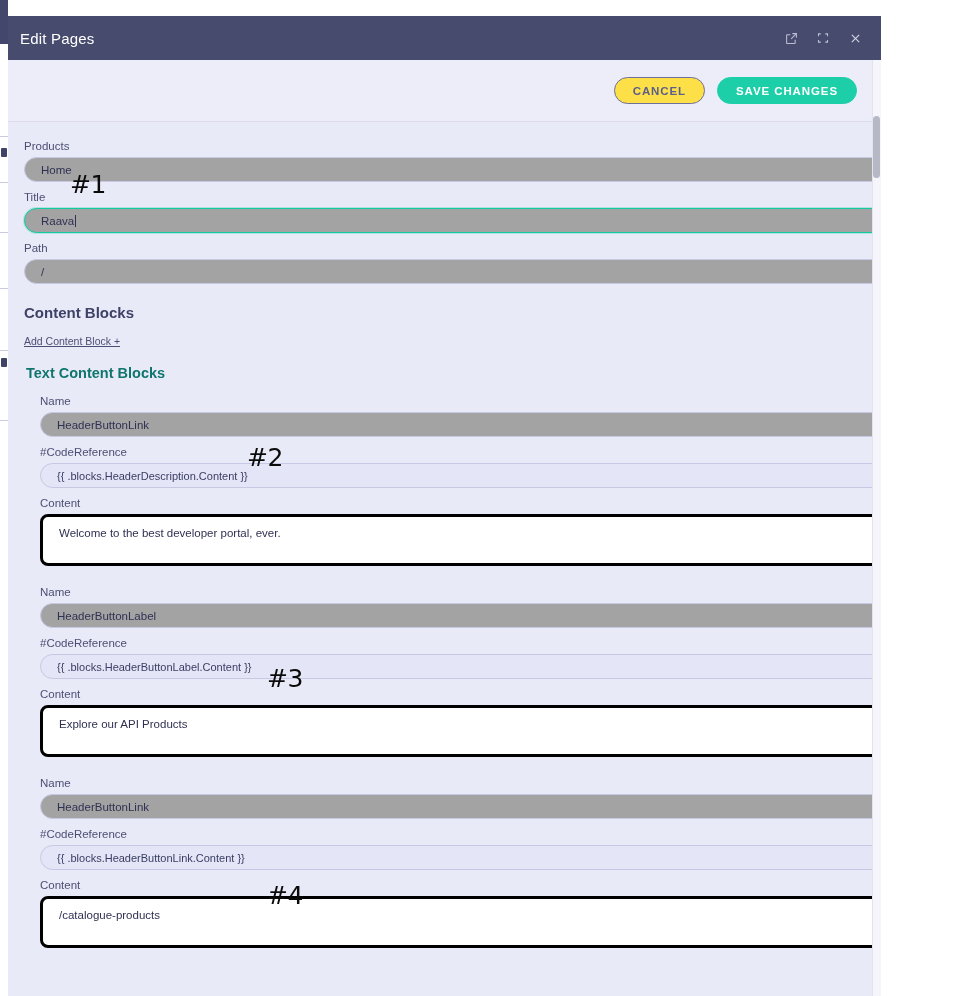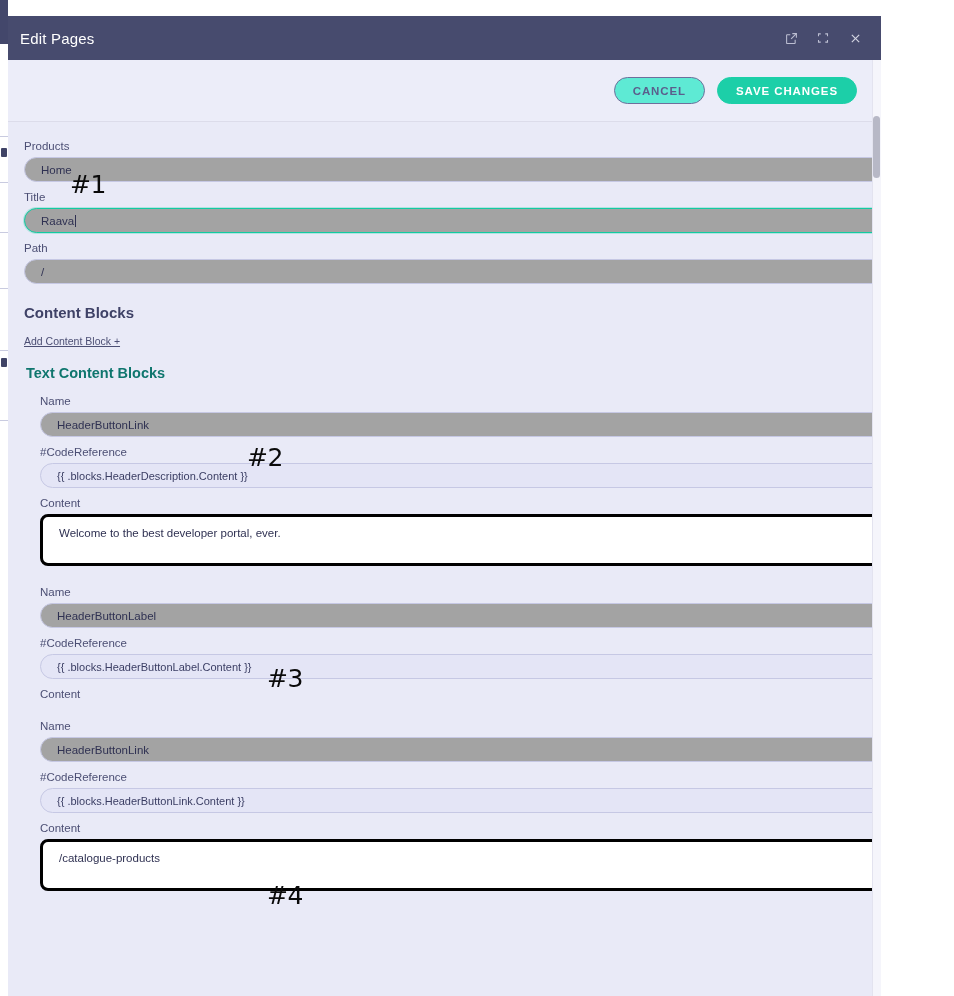--- a/index.html
+++ b/index.html
@@ -87,21 +87,21 @@
     font-size: 11.5px;
     font-weight: bold;
     letter-spacing: .9px;
     cursor: pointer;
     display: inline-flex; align-items: center; justify-content: center;
     height: 27px;
     white-space: nowrap;
   }
   .btn-cancel {
     min-width: 76px; padding: 0 18px;
-    background: #5eead4;
+    background: #fde047;
     border: 1.4px solid #6e6f9c;
     color: #5b5e8c;
   }
   .btn-save {
     min-width: 104px; padding: 0 18px;
     background: #1ccfa8;
     border: 1.4px solid #1ccfa8;
     color: #ffffff;
   }
 
@@ -384,20 +384,29 @@
         </div>
         <div class="field">
           <span class="field-label">#CodeReference</span>
           <div class="code-row">
             <div class="codeinput">{{ .blocks.HeaderButtonLabel.Content }}</div>
 
           </div>
         </div>
         <div class="field">
           <span class="field-label">Content</span>
+          <div class="textarea-wrap">
+            <div class="textarea">Explore our API Products</div>
+            <span class="resize-grip">
+              <svg width="10" height="10" viewBox="0 0 10 10" stroke="#3c3f63" stroke-width="1">
+                <path d="M9 3L3 9"></path>
+                  <path d="M9 6.5L6.5 9"></path>
+              </svg>
+            </span>
+          </div>
         </div>
       </div>
 
       
       <div class="block">
         <div class="block-delete">
           <svg width="11" height="13" viewBox="0 0 12 14" fill="none" stroke="#6f72a0" stroke-width="1.1">
             <path d="M1.5 3h9"></path>
               <path d="M2.8 3.2v8.6a.8.8 0 0 0 .8.8h4.8a.8.8 0 0 0 .8-.8V3.2"></path>
             <path d="M4.6 3V1.8a.6.6 0 0 1 .6-.6h1.6a.6.6 0 0 1 .6.6V3"></path>

